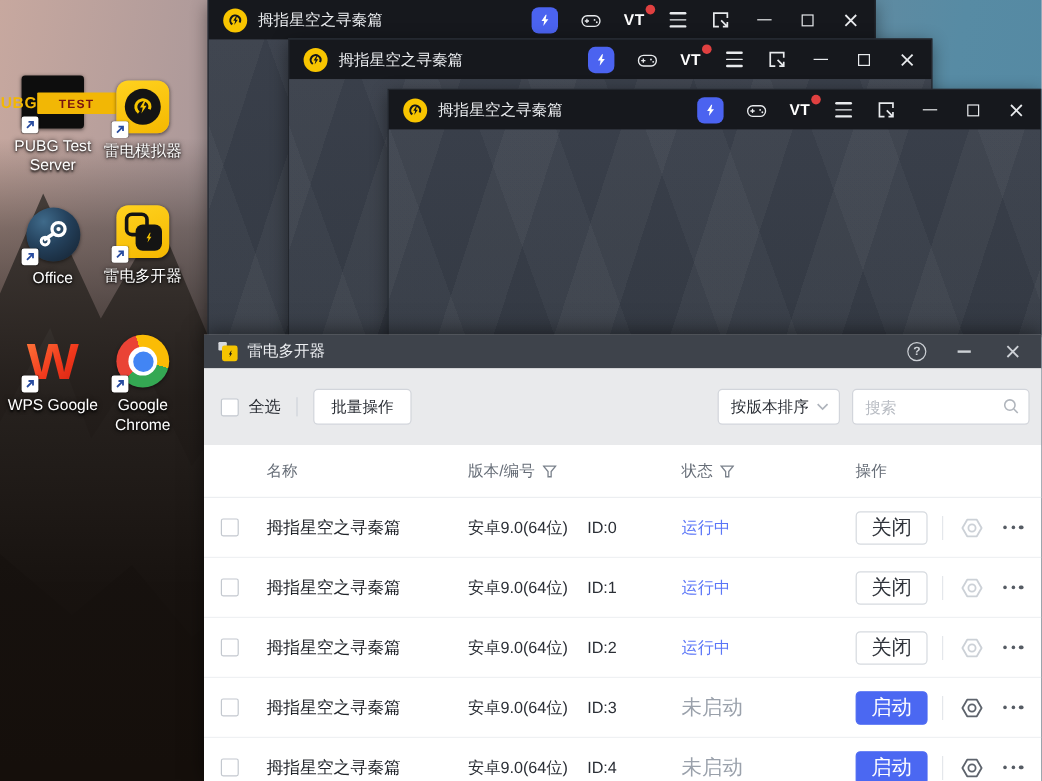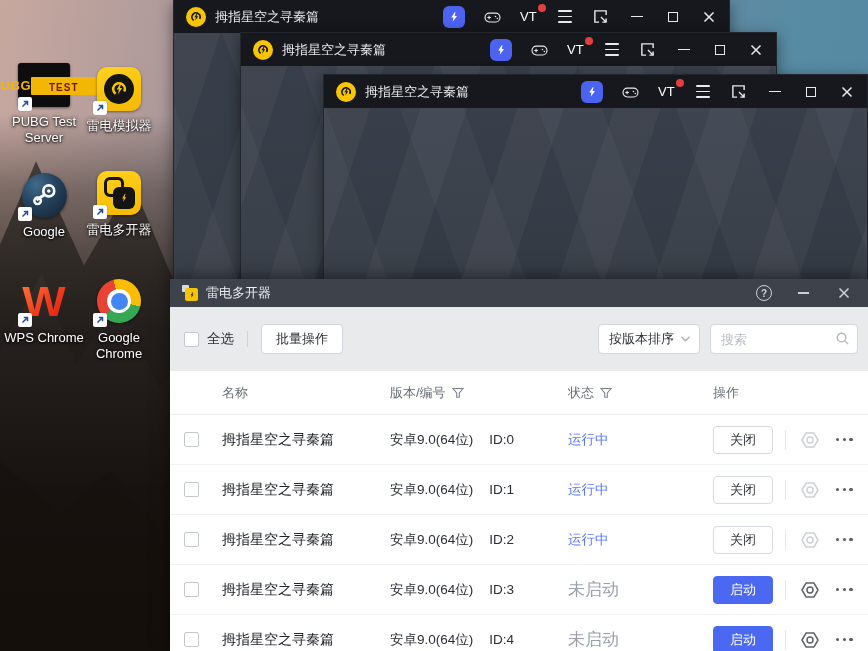--- a/index.html
+++ b/index.html
@@ -56,21 +56,21 @@
   .chrome-blue { position:absolute; left:50%; top:50%; width:17px; height:17px; margin:-8.5px 0 0 -8.5px; background:#4285f4; border-radius:50%; }
 
   
   .emuwin { position:absolute; background:#394049; box-shadow:0 4px 14px rgba(0,0,0,.45); border:1px solid #22262d; }
   .emu-titlebar { height:33px; background:#16181d; display:flex; align-items:center; padding:0 12px; }
   .emu-logo { width:20px; height:20px; border-radius:50%; background:#f8c500; display:flex; align-items:center; justify-content:center; flex:0 0 auto; }
   .emu-title { margin-left:9px; color:#e8eaed; font-size:13px; white-space:nowrap; overflow:hidden; }
   .emu-icons { margin-left:auto; display:flex; align-items:center; gap:19px; }
   .tb-ic { width:17px; height:17px; display:flex; align-items:center; justify-content:center; flex:0 0 auto; cursor:pointer; }
   .boost-tile { width:22px; height:22px; border-radius:6px; background:#4b63f0; display:flex; align-items:center; justify-content:center; }
-  .vt { position:relative; color:#fff; font-weight:400; font-size:13px; letter-spacing:.3px; }
+  .vt { position:relative; color:#fff; font-weight:700; font-size:13px; letter-spacing:.3px; }
   .vt .dot { position:absolute; top:-4px; right:-9px; width:8px; height:8px; border-radius:50%; background:#e04040; }
   .burger { display:flex; flex-direction:column; gap:3.5px; }
   .burger i { display:block; width:14px; height:1.8px; background:#e8eaed; border-radius:1px; }
   .minbar { width:12px; height:1.8px; background:#e8eaed; }
   .maxbox { width:10px; height:10px; border:1.6px solid #e8eaed; }
   .emu-content { position:absolute; left:0; top:33px; right:0; bottom:0; overflow:hidden;
     background:
       repeating-linear-gradient(108deg, rgba(255,255,255,.035) 0 44px, rgba(255,255,255,0) 44px 92px),
       repeating-linear-gradient(70deg, rgba(255,255,255,.02) 0 60px, rgba(0,0,0,.03) 60px 130px),
       linear-gradient(180deg,#3b414c 0%,#363c46 100%); }
@@ -117,21 +117,21 @@
   .col-status { width:138px; flex:0 0 auto; display:flex; align-items:center; gap:6px; }
   .col-ops { flex:1; display:flex; align-items:center; padding-left:7px; }
 
   .rows { flex:1; overflow:hidden; }
   .trow { height:50px; display:flex; align-items:center; border-bottom:1px solid #eff1f3; background:#fff; }
   .trow .name { font-size:14px; color:#22262c; }
   .trow .ver { font-size:13.5px; color:#2b2f36; }
   .trow .ver .vid { margin-left:10px; }
   .status-run { font-size:13.5px; color:#5b76f7; }
   .status-off { font-size:17px; color:#9aa1ab; }
-  .btn-act { width:60px; height:28px; border-radius:4px; font-size:13px; display:flex; align-items:center; justify-content:center; cursor:pointer; }
+  .btn-act { width:60px; height:28px; border-radius:4px; font-size:17px; display:flex; align-items:center; justify-content:center; cursor:pointer; }
   .btn-close { background:#fff; border:1px solid #d6dadf; color:#30343b; }
   .btn-start { background:#4b68f2; border:1px solid #4b68f2; color:#fff; }
   .ops-div { width:1px; height:20px; background:#e4e7eb; margin:0 13px 0 12px; }
   .gear { width:22px; height:22px; display:flex; align-items:center; justify-content:center; cursor:pointer; }
   .dots { display:flex; gap:3.5px; margin-left:11px; cursor:pointer; padding:4px; }
   .dots i { width:3.2px; height:3.2px; border-radius:50%; background:#565c64; }
   .trow.running .gear svg { stroke:#ccd1d7; }
   .trow.stopped .gear svg { stroke:#5d636c; }
 </style>
 </head>
@@ -189,21 +189,21 @@
           <path d="M11.3 10.8 L5.5 14.6" stroke="#fff" stroke-width="2.2"></path>
           <circle cx="6.3" cy="15.3" r="2.4" fill="none" stroke="#fff" stroke-width="1.8"></circle>
         </svg>
       </div>
       <span class="shortcut">
         <svg width="10" height="10" viewBox="0 0 12 12">
             <path d="M3 9 L9 3 M4.5 3 H9 V7.5" fill="none" stroke="#274b9f" stroke-width="1.8"></path>
           </svg>
       </span>
     </div>
-    <div class="lbl">Google</div>
+    <div class="lbl">Office</div>
   </div>
 
   <div class="dicon" style="left:75px;top:170px">
     <div class="art">
       <div class="ld-tile">
         <div class="multi-wrap">
           <span class="multi-back"></span>
           <span class="multi-front">
             <svg width="12" height="12" viewBox="0 0 24 24">
                 <path d="M13.6 4 L8.2 13 h3.4 L9.8 20 L16.4 10.4 h-3.4 L15 4 Z" fill="#f5c400"></path>
@@ -222,21 +222,21 @@
 
   <div class="dicon" style="left:0;top:278px">
     <div class="art">
       <span class="wps-letter">W</span>
       <span class="shortcut">
         <svg width="10" height="10" viewBox="0 0 12 12">
             <path d="M3 9 L9 3 M4.5 3 H9 V7.5" fill="none" stroke="#274b9f" stroke-width="1.8"></path>
           </svg>
       </span>
     </div>
-    <div class="lbl">WPS Chrome</div>
+    <div class="lbl">WPS Google</div>
   </div>
 
   <div class="dicon" style="left:75px;top:278px">
     <div class="art">
       <div class="chrome-art">
         <span class="chrome-white"></span>
         <span class="chrome-blue"></span>
       </div>
       <span class="shortcut">
         <svg width="10" height="10" viewBox="0 0 12 12">

